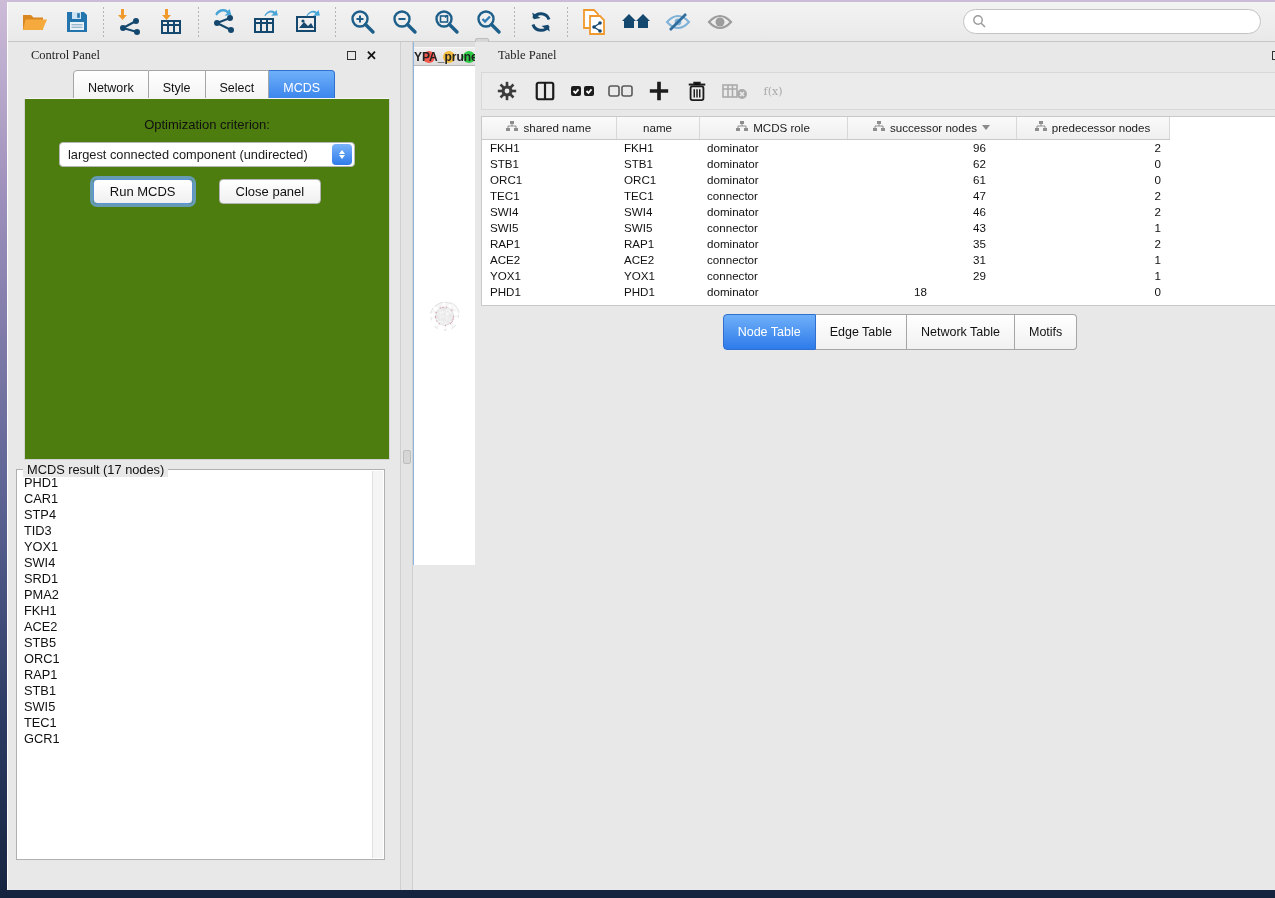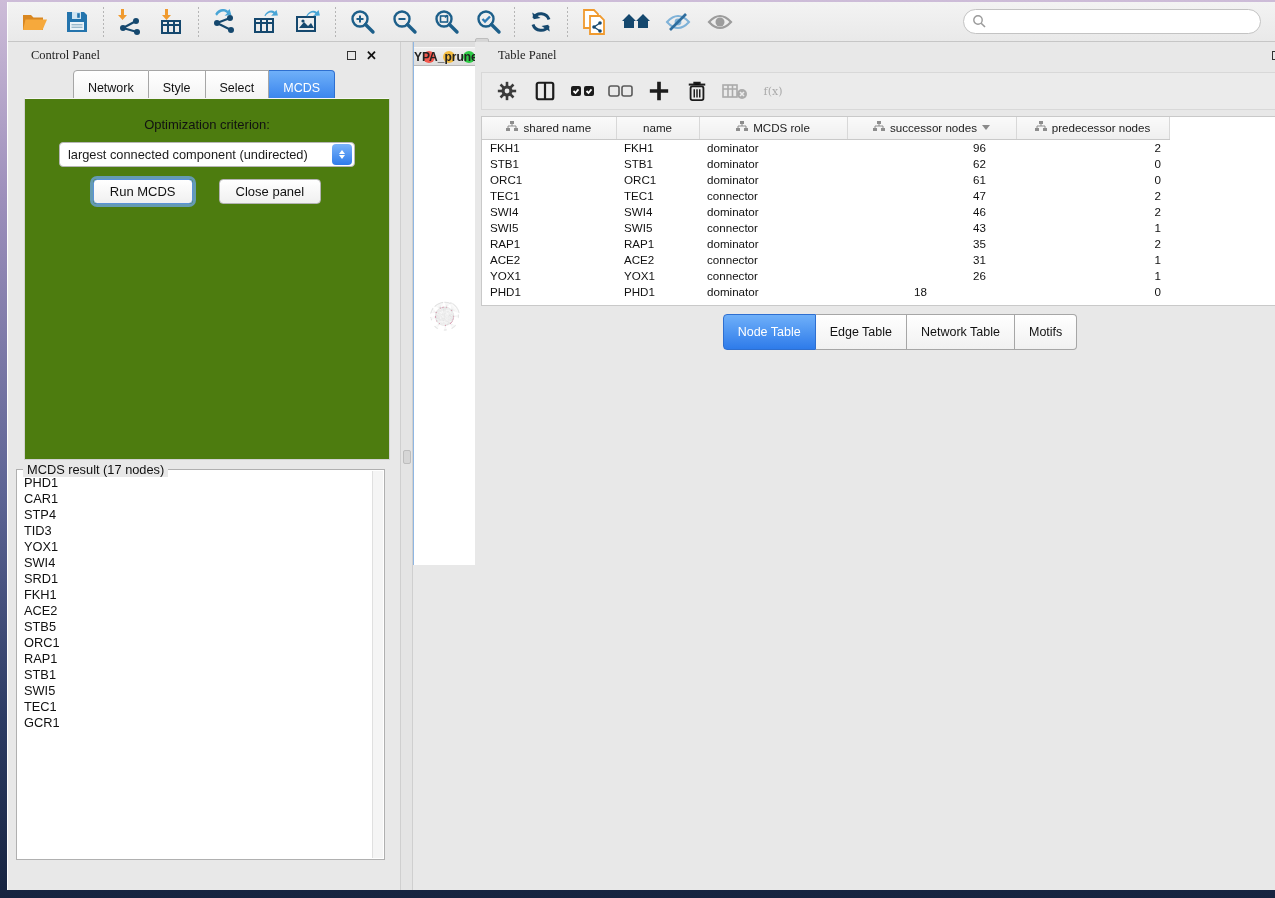--- a/index.html
+++ b/index.html
@@ -276,20 +276,21 @@
       <div class="groupbox">
         <span class="groupbox-legend">MCDS result (17 nodes)</span>
         <div class="mcds-list" id="mcds-list">
             <div>PHD1</div>
             <div>CAR1</div>
             <div>STP4</div>
             <div>TID3</div>
             <div>YOX1</div>
             <div>SWI4</div>
             <div>SRD1</div>
+            <div>PMA2</div>
             <div>FKH1</div>
             <div>ACE2</div>
             <div>STB5</div>
             <div>ORC1</div>
             <div>RAP1</div>
             <div>STB1</div>
             <div>SWI5</div>
             <div>TEC1</div>
             <div>GCR1</div>
           </div>
@@ -1282,21 +1283,21 @@
                   <td>ACE2</td>
                   <td>connector</td>
                   <td class="num" style="padding-right: 30px;">31</td>
                   <td class="num" style="padding-right: 8px;">1</td>
                   <td></td>
                 </tr>
                 <tr>
                   <td>YOX1</td>
                   <td>YOX1</td>
                   <td>connector</td>
-                  <td class="num" style="padding-right: 30px;">26</td>
+                  <td class="num" style="padding-right: 30px;">29</td>
                   <td class="num" style="padding-right: 8px;">1</td>
                   <td></td>
                 </tr>
                 <tr>
                   <td>PHD1</td>
                   <td>PHD1</td>
                   <td>dominator</td>
                   <td class="num" style="padding-right: 30px; text-align: center;">18</td>
                   <td class="num" style="padding-right: 8px;">0</td>
                   <td></td>

